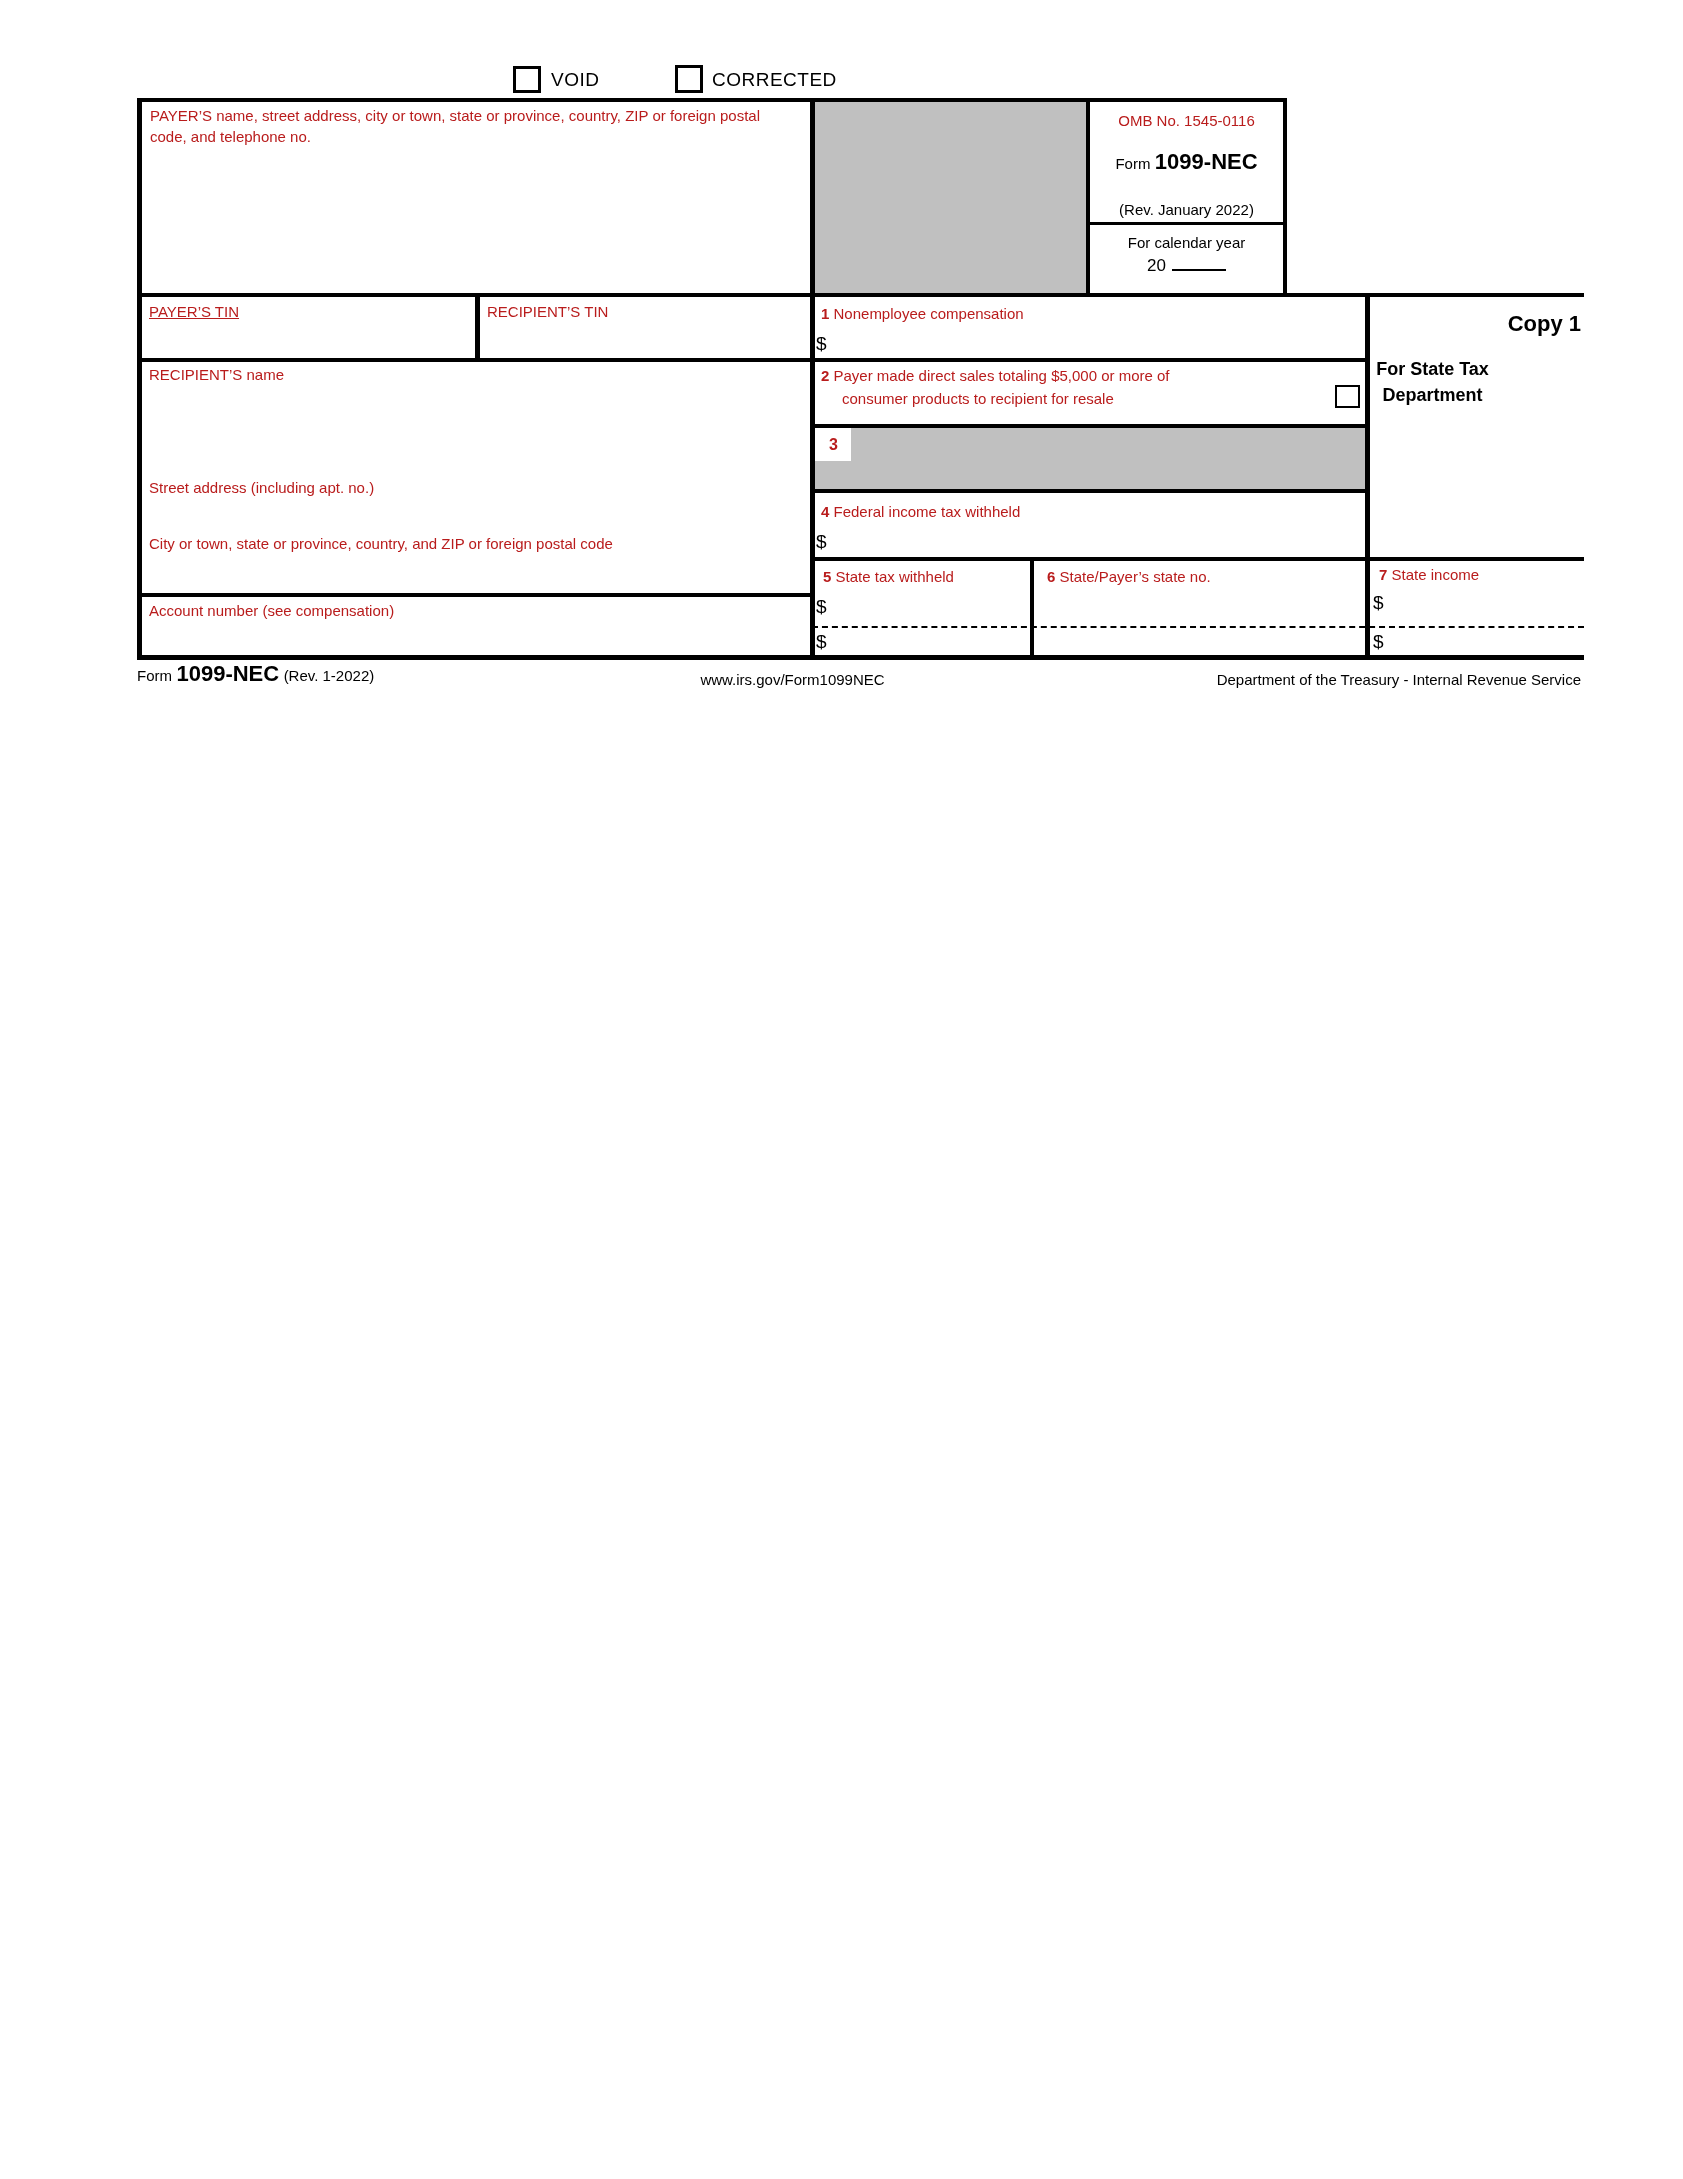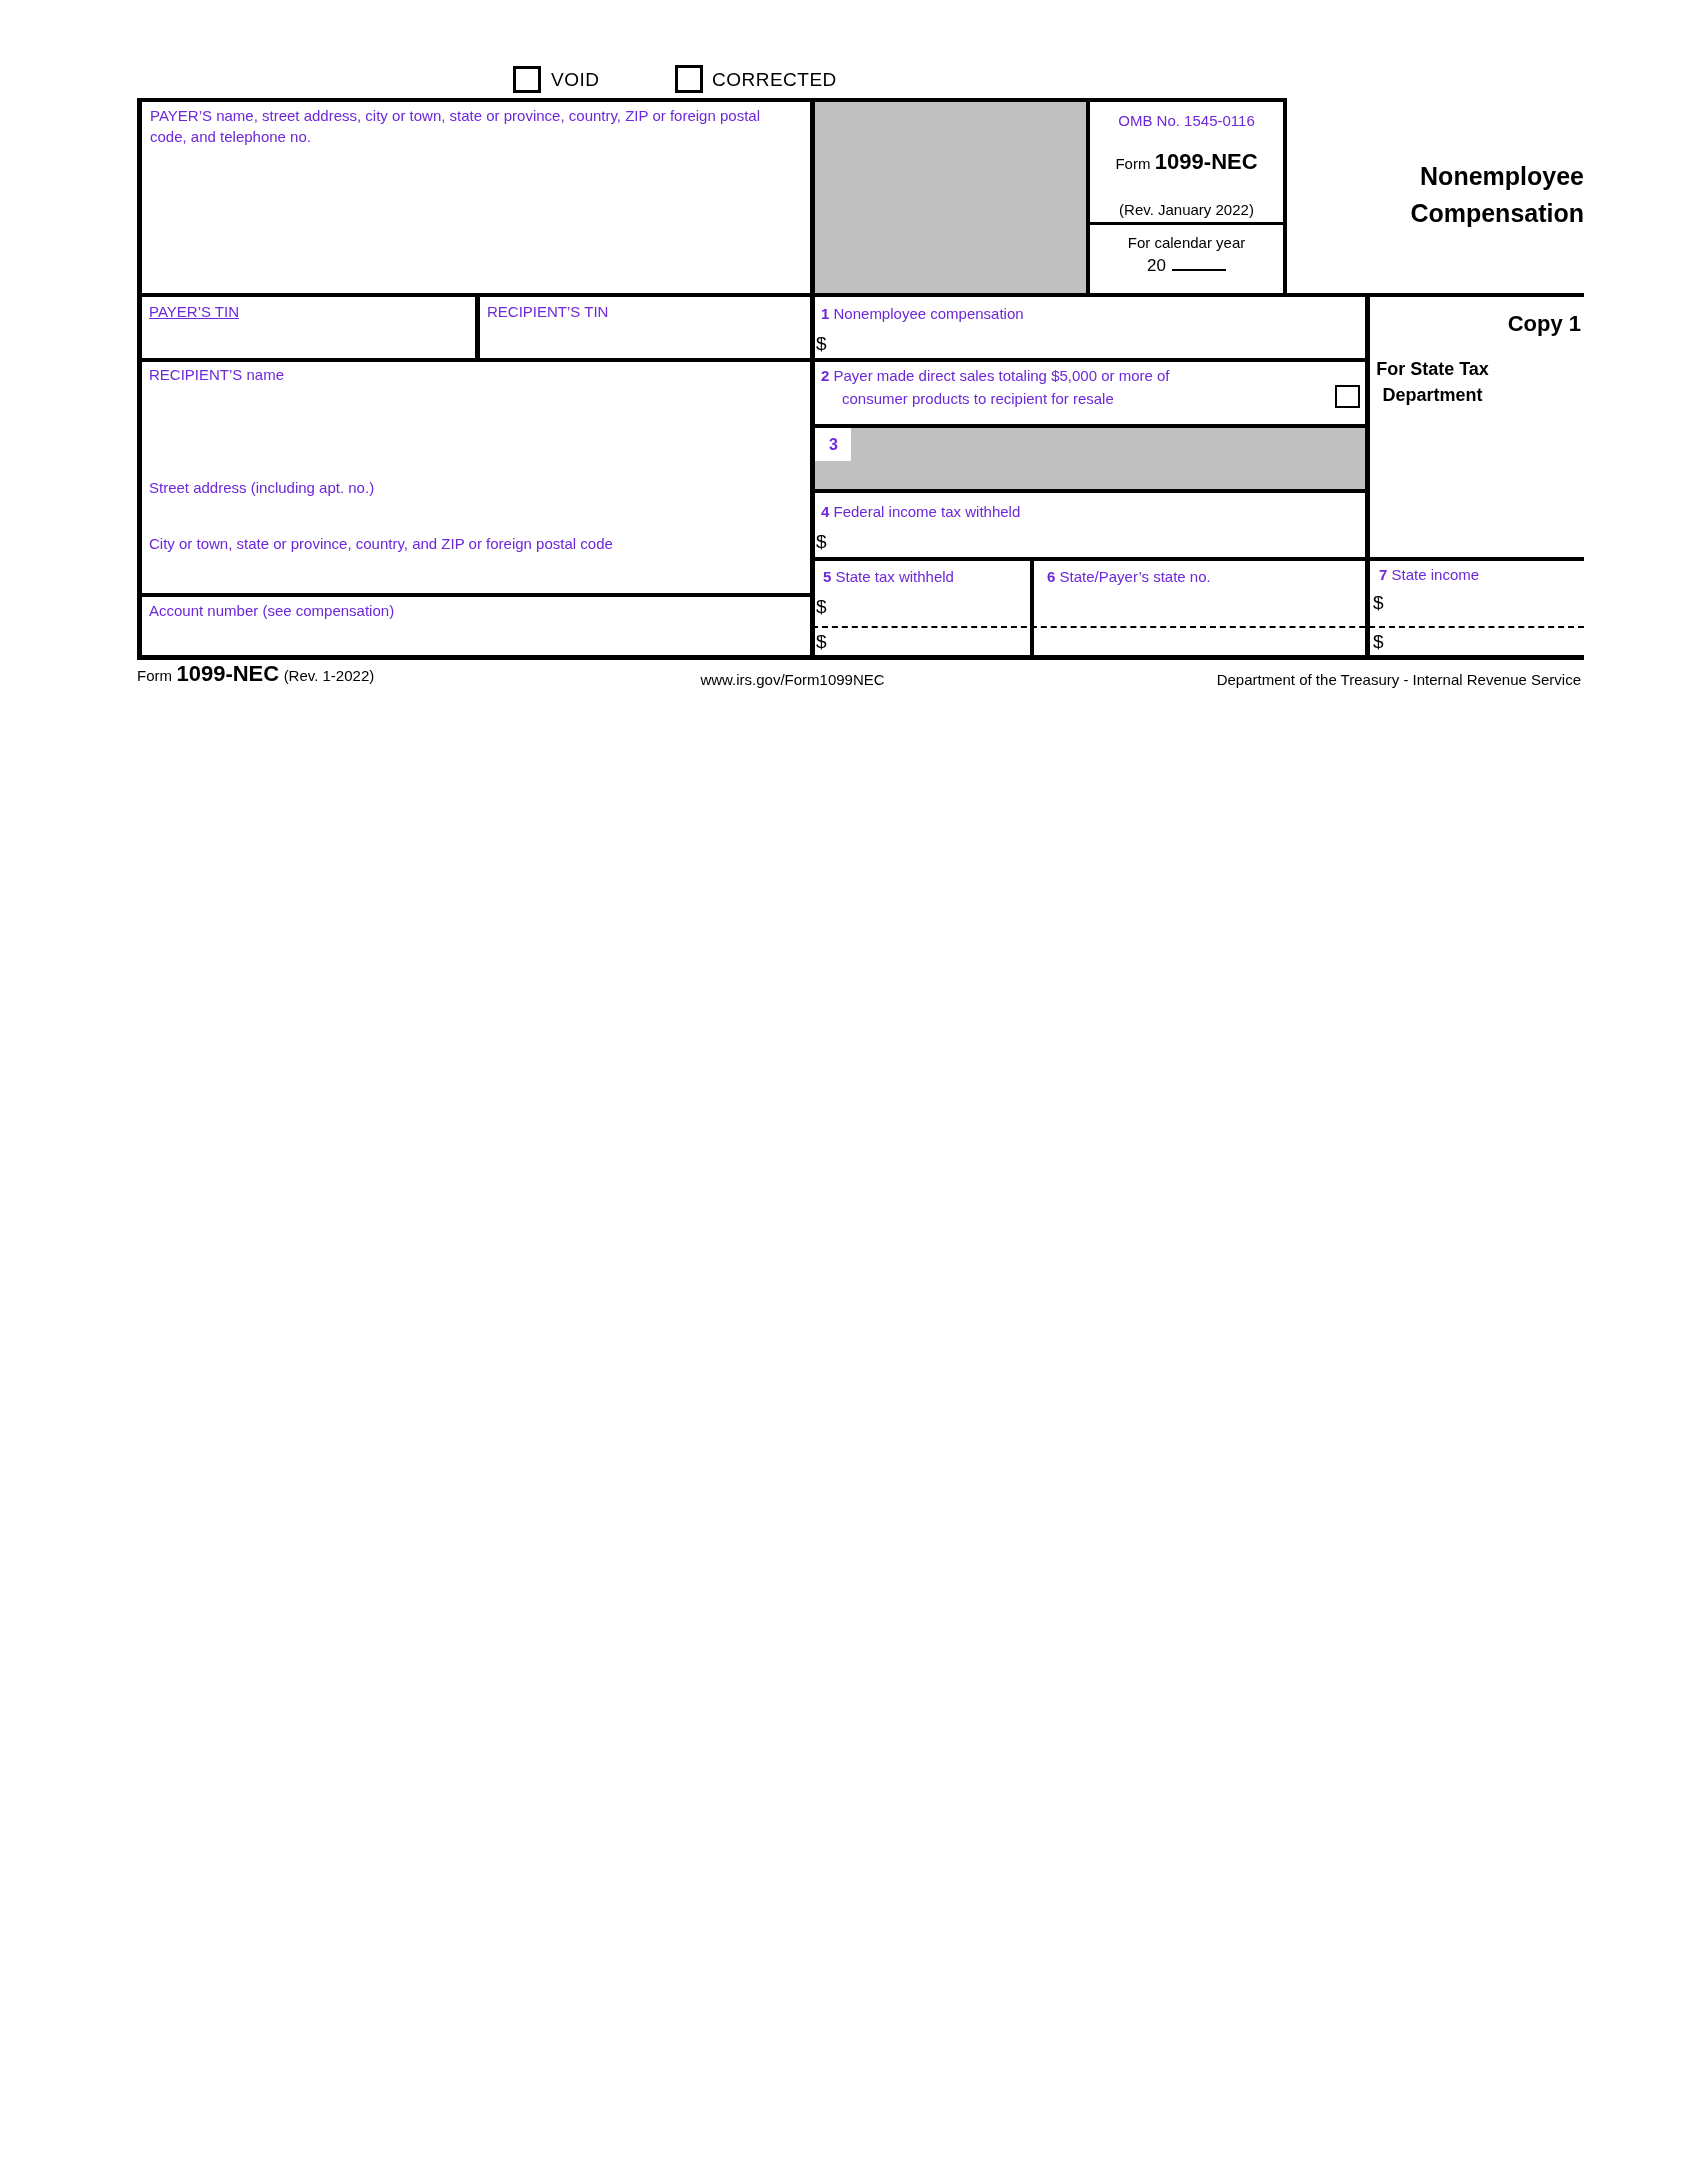--- a/index.html
+++ b/index.html
@@ -2,21 +2,21 @@
 <html><head>
 <meta charset="utf-8">
 <style>
   html,body{margin:0;padding:0;background:#ffffff;}
   .page{position:relative;width:1683px;height:2179px;background:#ffffff;
         font-family:"Liberation Sans", sans-serif;color:#000;}
   .abs{position:absolute;}
   .ln{position:absolute;background:#000;}
   .dashed{position:absolute;border-top:2px dashed #000;background:none;}
   .gray{position:absolute;background:#c0c0c0;}
-  .lbl{position:absolute;font-size:15px;line-height:21px;color:#6d28d9;white-space:nowrap;}
+  .lbl{position:absolute;font-size:15px;line-height:21px;color:#b91c1c;white-space:nowrap;}
   .wrap{white-space:normal;}
   .bnum{font-weight:bold;}
   .dollar{position:absolute;font-size:19px;}
   .cb{position:absolute;background:#fff;border:3px solid #000;box-sizing:border-box;}
   .cb2{position:absolute;background:#fff;border:2px solid #000;box-sizing:border-box;}
   .cbl{position:absolute;font-size:19px;letter-spacing:0.5px;}
   .field{position:absolute;background:transparent;}
   .title{position:absolute;font-weight:bold;font-size:25px;line-height:37px;text-align:right;}
   .copy1{position:absolute;font-weight:bold;font-size:22px;text-align:right;}
   .copyfor{position:absolute;font-weight:bold;font-size:18px;line-height:26px;text-align:right;}
@@ -68,24 +68,20 @@
       <span style="font-size:15px;">Form</span>
       <span style="font-size:22px;font-weight:bold;">1099-NEC</span>
     </div>
     <div style="top:103px;font-size:15px;">(Rev. January 2022)</div>
     <div style="top:136px;font-size:15px;">For calendar year</div>
     <div style="top:157px;font-size:17px;">
       <span>20</span><span class="yearblank"></span>
     </div>
   </div>
 
-  <div class="title" style="left:1188px;top:158px;width:396px;">
-    <div>Nonemployee</div>
-    <div>Compensation</div>
-  </div>
 
   <div class="copy1" style="left:1284px;top:311px;width:297px;">Copy 1</div>
   <div class="copyfor" style="left:1284px;top:356px;width:297px;text-align:center;">
     <div>For State Tax</div>
     <div>Department</div>
   </div>
 
   <div class="lbl" style="left:149px;top:301px;text-decoration:underline;">PAYER’S TIN</div>
   <div class="field" style="left:147px;top:323px;width:325px;height:34px;"></div>
   <div class="lbl" style="left:487px;top:301px;">RECIPIENT’S TIN</div>

